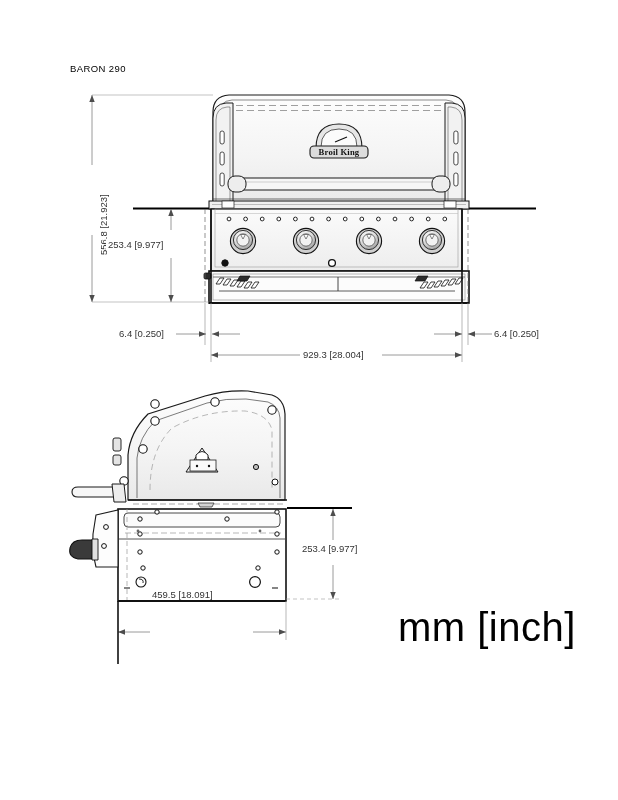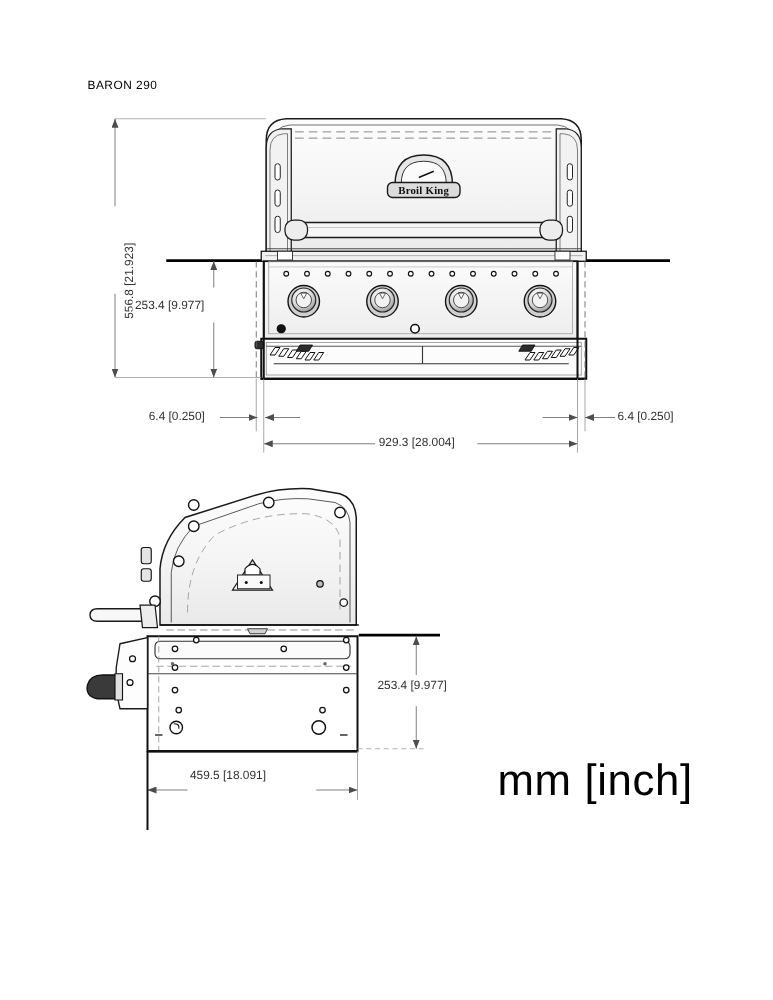--- a/index.html
+++ b/index.html
@@ -28,21 +28,21 @@
     top: 63px;
     font-size: 9.5px;
     letter-spacing: 0.4px;
     color: #000000;
     white-space: nowrap;
   }
   .units-label {
     position: absolute;
     left: 398px;
     top: 605px;
-    font-size: 35px;
+    font-size: 40px;
     color: #000000;
     letter-spacing: 0.5px;
     white-space: nowrap;
   }
   .dim-text {
     position: absolute;
     font-size: 9.5px;
     color: #333333;
     background: #ffffff;
     padding: 0 2px;
@@ -336,17 +336,17 @@
   <div class="dim-text" style="left:106px; top:239px;">253.4 [9.977]</div>
 
   <div class="dim-text" style="left:117px; top:328px;">6.4 [0.250]</div>
 
   <div class="dim-text" style="left:492px; top:328px;">6.4 [0.250]</div>
 
   <div class="dim-text" style="left:301px; top:349px;">929.3 [28.004]</div>
 
   <div class="dim-text" style="left:300px; top:543px;">253.4 [9.977]</div>
 
-  <div class="dim-text" style="left:150px; top:615px;">459.5 [18.091]</div>
+  <div class="dim-text" style="left:150px; top:589px;">459.5 [18.091]</div>
 
   <div class="units-label">mm [inch]</div>
 
 </div>
 
 </body></html>

